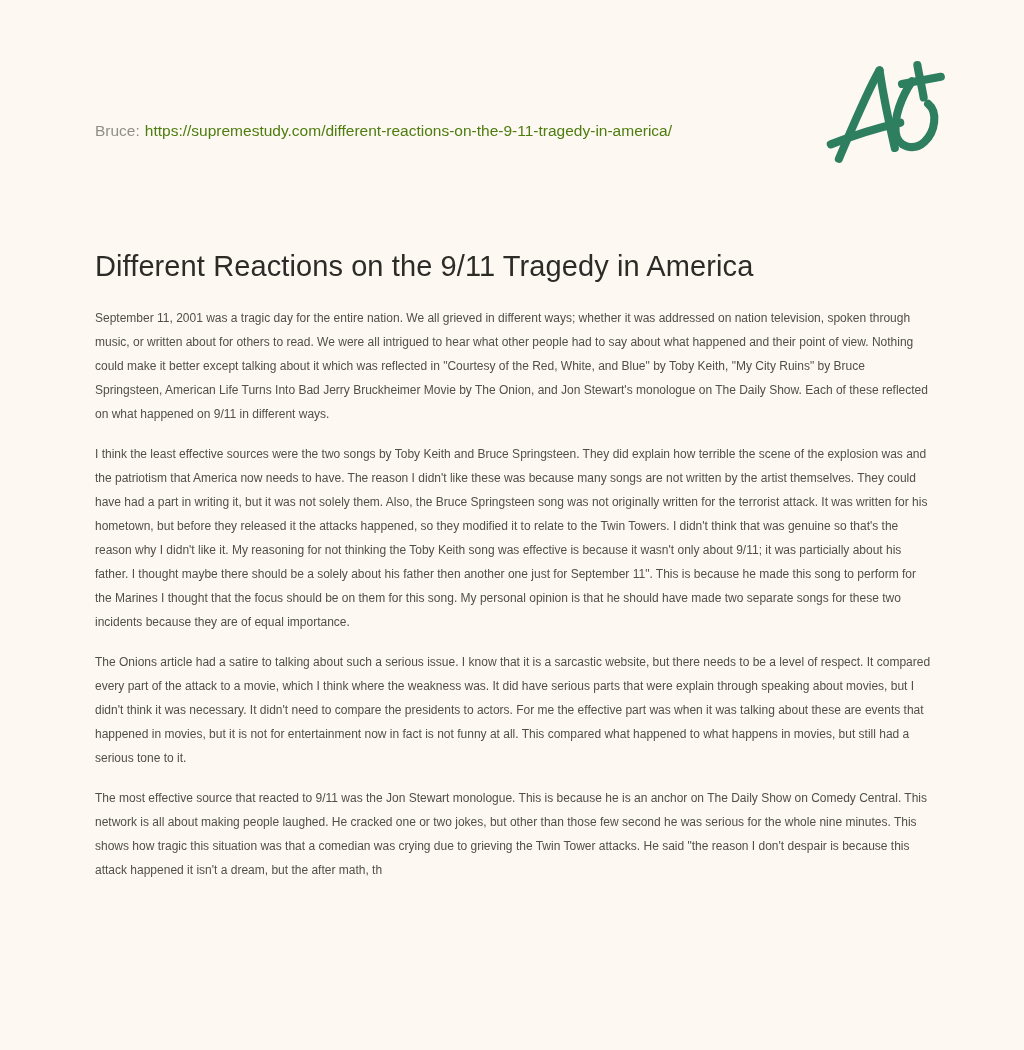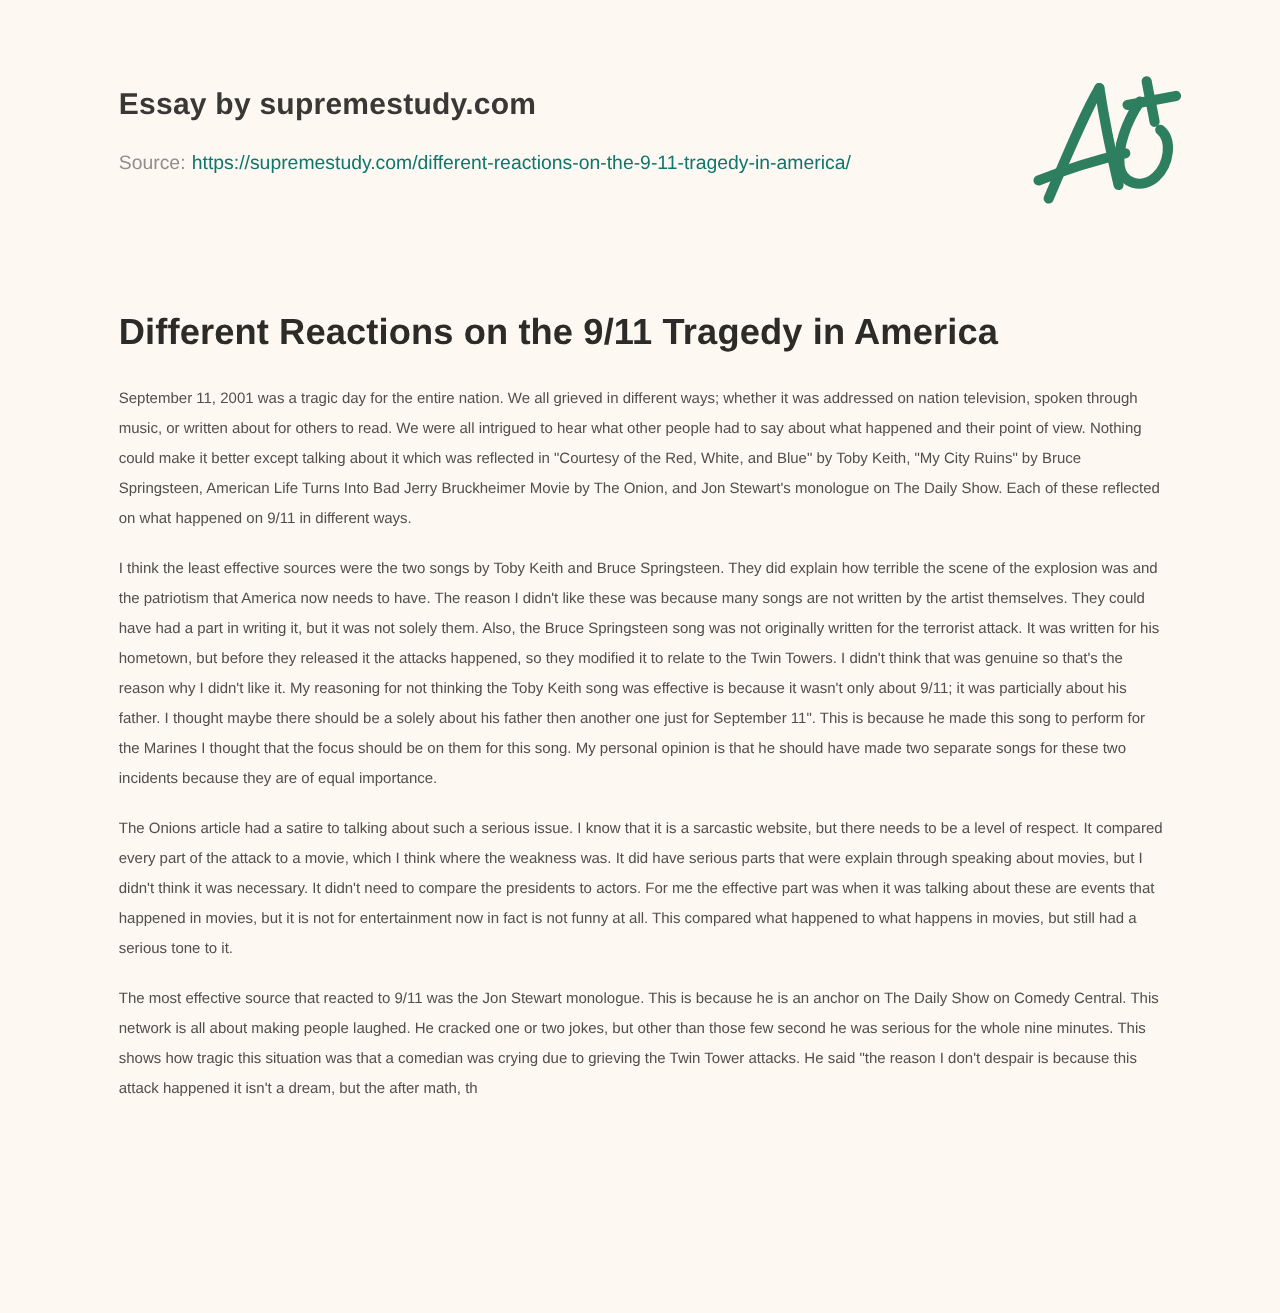--- a/index.html
+++ b/index.html
@@ -32,61 +32,60 @@
     left: 95px;
     top: 122px;
     font-size: 15.5px;
     white-space: nowrap;
   }
   .source-label {
     color: #918e8a;
     margin-right: 5px;
   }
   .source-url {
-    color: #0f766e;
+    color: #4d7c0f;
     text-decoration: none;
     cursor: pointer;
   }
   .logo {
     position: absolute;
     left: 823px;
     top: 56px;
     width: 122px;
     height: 110px;
   }
   .logo svg { display: block; width: 100%; height: 100%; }
   .essay {
     position: absolute;
     left: 95px;
     top: 250px;
     width: 836px;
   }
   .essay-title {
     margin: 0 0 23px 0;
     font-size: 29px;
-    font-weight: 700;
+    font-weight: 400;
     letter-spacing: 0.1px;
     color: #2d2b28;
   }
   .essay p {
     margin: 0 0 16px 0;
     font-size: 12px;
     line-height: 24px;
     color: #514f4b;
   }
 </style>
 </head>
 <body>
 
 <div class="page">
 
-  <h1 class="header-title">Essay by supremestudy.com</h1>
 
   <div class="source-line">
-    <span class="source-label">Source:</span><a class="source-url" href="#">https://supremestudy.com/different-reactions-on-the-9-11-tragedy-in-america/</a>
+    <span class="source-label">Bruce:</span><a class="source-url" href="#">https://supremestudy.com/different-reactions-on-the-9-11-tragedy-in-america/</a>
   </div>
 
   <div class="logo">
     <svg viewBox="0 0 132 122" fill="none" xmlns="http://www.w3.org/2000/svg">
       <g stroke="#2e7e60" stroke-width="9" stroke-linecap="round" fill="none">
 
         <path d="M16,114 C34,72 48,38 61,16"></path>
 
         <path d="M61,16 C65,42 71,72 78,102"></path>
 

